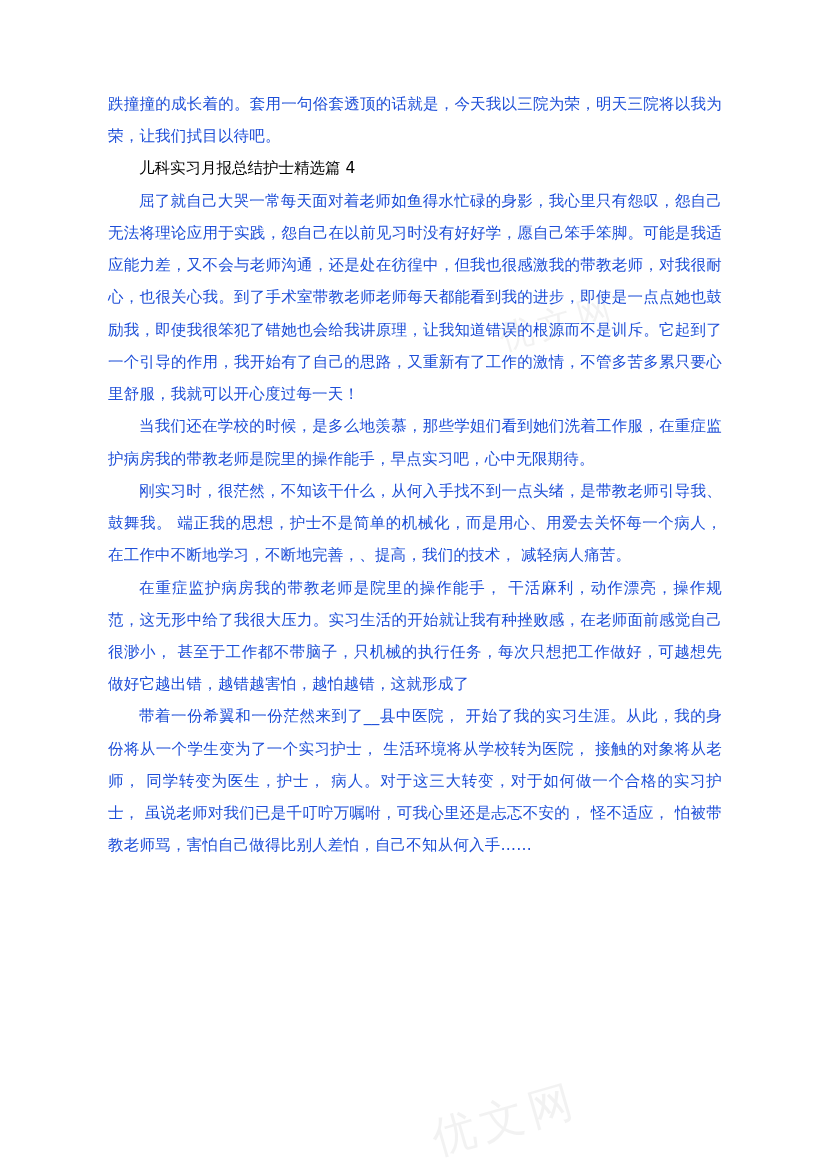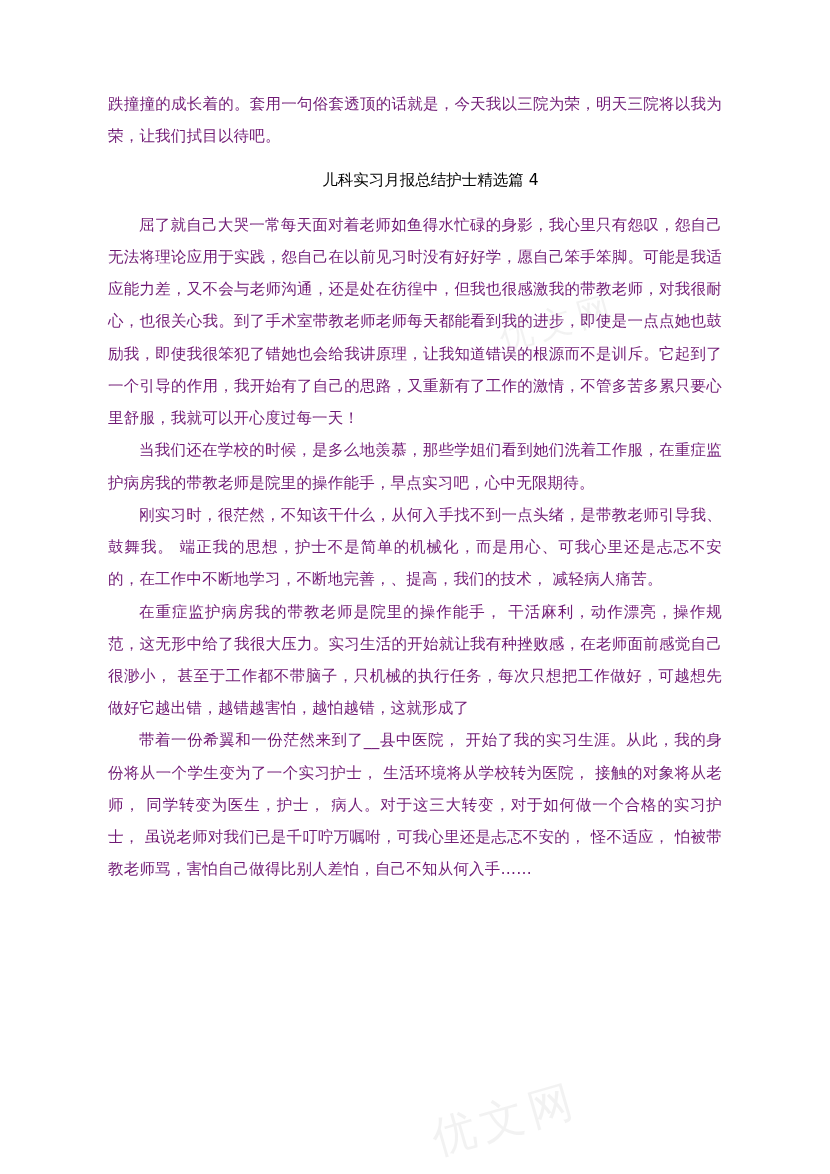--- a/index.html
+++ b/index.html
@@ -20,36 +20,35 @@
   }
   .content {
     position: absolute;
     left: 108px;
     top: 88px;
     width: 614px;
   }
   .para {
     font-size: 15.5px;
     line-height: 2.08;
-    color: #701a75;
+    color: #1d4ed8;
     text-align: justify;
     text-justify: inter-ideograph;
     margin: 0 0 0 0;
     letter-spacing: 0.2px;
   }
   .para.indent {
     text-indent: 2em;
   }
   .heading {
     font-size: 15.5px;
     line-height: 2.08;
     color: #000000;
-    margin: 12px;
+    margin: 0;
     text-indent: 2em;
-    text-align: center;
   }
   
   .watermark {
     position: absolute;
     color: rgba(0, 0, 0, 0.05);
     font-size: 40px;
     letter-spacing: 6px;
     white-space: nowrap;
     pointer-events: none;
     user-select: none;
@@ -73,18 +72,18 @@
 <div class="page">
 
   <div class="watermark wm-1">优文网</div>
   <div class="watermark wm-2">优文网</div>
 
   <div class="content">
     <p class="para">跌撞撞的成长着的。套用一句俗套透顶的话就是，今天我以三院为荣，明天三院将以我为荣，让我们拭目以待吧。</p>
     <p class="heading">儿科实习月报总结护士精选篇 4</p>
     <p class="para indent">屈了就自己大哭一常每天面对着老师如鱼得水忙碌的身影，我心里只有怨叹，怨自己无法将理论应用于实践，怨自己在以前见习时没有好好学，愿自己笨手笨脚。可能是我适应能力差，又不会与老师沟通，还是处在彷徨中，但我也很感激我的带教老师，对我很耐心，也很关心我。到了手术室带教老师老师每天都能看到我的进步，即使是一点点她也鼓励我，即使我很笨犯了错她也会给我讲原理，让我知道错误的根源而不是训斥。它起到了一个引导的作用，我开始有了自己的思路，又重新有了工作的激情，不管多苦多累只要心里舒服，我就可以开心度过每一天！</p>
     <p class="para indent">当我们还在学校的时候，是多么地羡慕，那些学姐们看到她们洗着工作服，在重症监护病房我的带教老师是院里的操作能手，早点实习吧，心中无限期待。</p>
-    <p class="para indent">刚实习时，很茫然，不知该干什么，从何入手找不到一点头绪，是带教老师引导我、鼓舞我。 端正我的思想，护士不是简单的机械化，而是用心、可我心里还是忐忑不安的，在工作中不断地学习，不断地完善，、提高，我们的技术， 减轻病人痛苦。</p>
+    <p class="para indent">刚实习时，很茫然，不知该干什么，从何入手找不到一点头绪，是带教老师引导我、鼓舞我。 端正我的思想，护士不是简单的机械化，而是用心、用爱去关怀每一个病人，在工作中不断地学习，不断地完善，、提高，我们的技术， 减轻病人痛苦。</p>
     <p class="para indent">在重症监护病房我的带教老师是院里的操作能手， 干活麻利，动作漂亮，操作规范，这无形中给了我很大压力。实习生活的开始就让我有种挫败感，在老师面前感觉自己很渺小， 甚至于工作都不带脑子，只机械的执行任务，每次只想把工作做好，可越想先做好它越出错，越错越害怕，越怕越错，这就形成了</p>
     <p class="para indent">带着一份希翼和一份茫然来到了__县中医院， 开始了我的实习生涯。从此，我的身份将从一个学生变为了一个实习护士， 生活环境将从学校转为医院， 接触的对象将从老师， 同学转变为医生，护士， 病人。对于这三大转变，对于如何做一个合格的实习护士， 虽说老师对我们已是千叮咛万嘱咐，可我心里还是忐忑不安的， 怪不适应， 怕被带教老师骂，害怕自己做得比别人差怕，自己不知从何入手……</p>
   </div>
 
 </div>
 
 </body></html>

